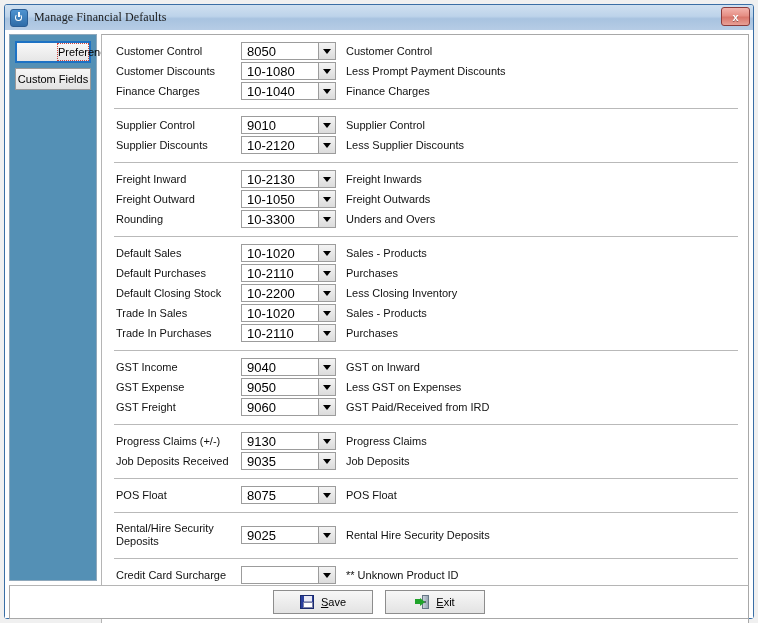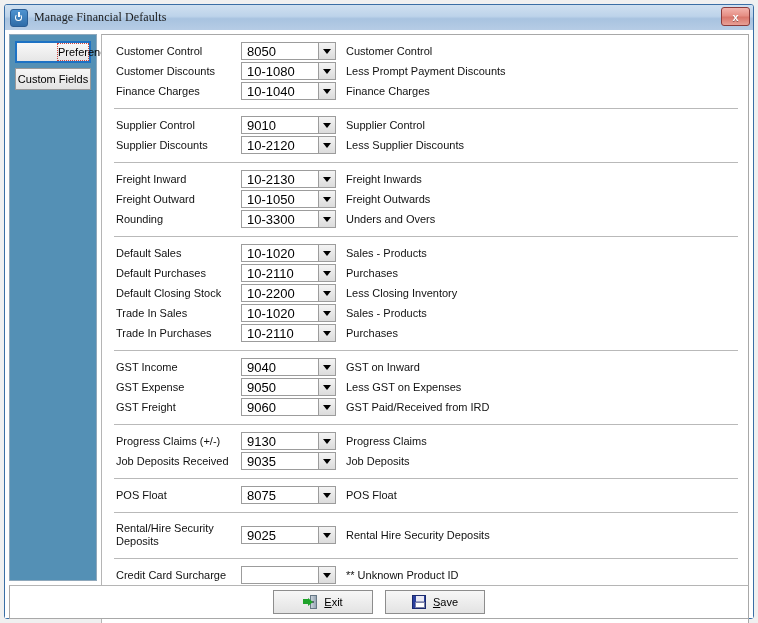--- a/index.html
+++ b/index.html
@@ -485,27 +485,27 @@
             </div>
 
           </div>
 
         </div>
       </div>
     </div>
 
     <div class="buttonbar">
       <div class="actionbtn">
+        <span class="ico-save"></span>
+        <span class="lbl"><u>S</u>ave</span>
+      </div>
+      <div class="actionbtn">
         <span class="ico-exit">
           <span class="door"></span>
             <span class="arr"></span>
             <span class="arrhead"></span>
         </span>
         <span class="lbl"><u>E</u>xit</span>
       </div>
-      <div class="actionbtn">
-        <span class="ico-save"></span>
-        <span class="lbl"><u>S</u>ave</span>
-      </div>
     </div>
 
   </div>
 </div>
 
 </body></html>

